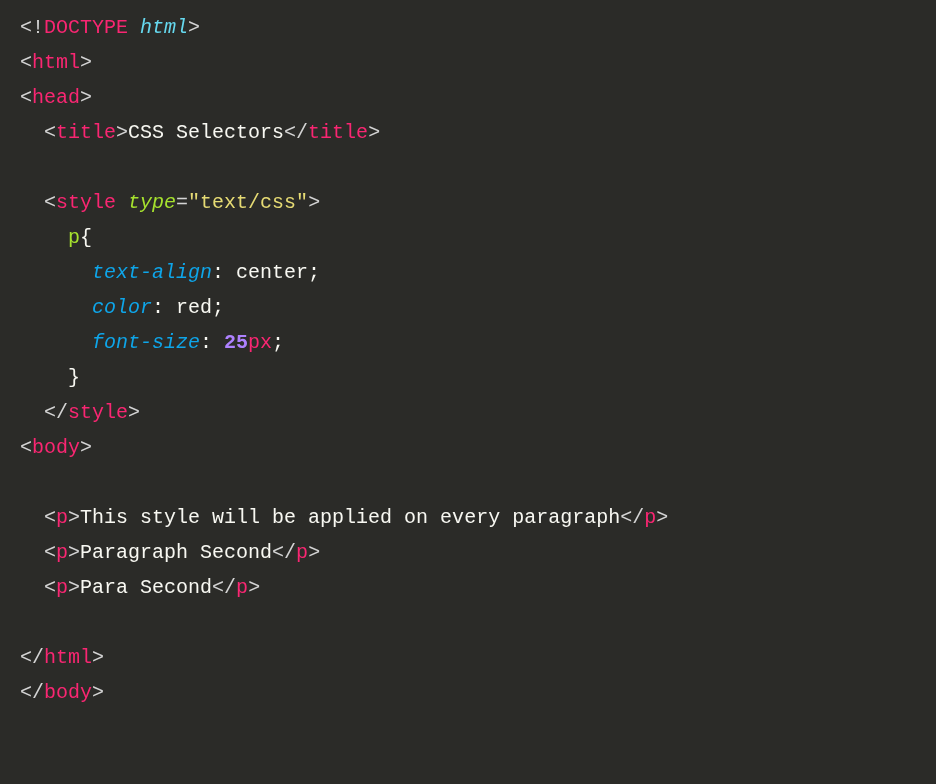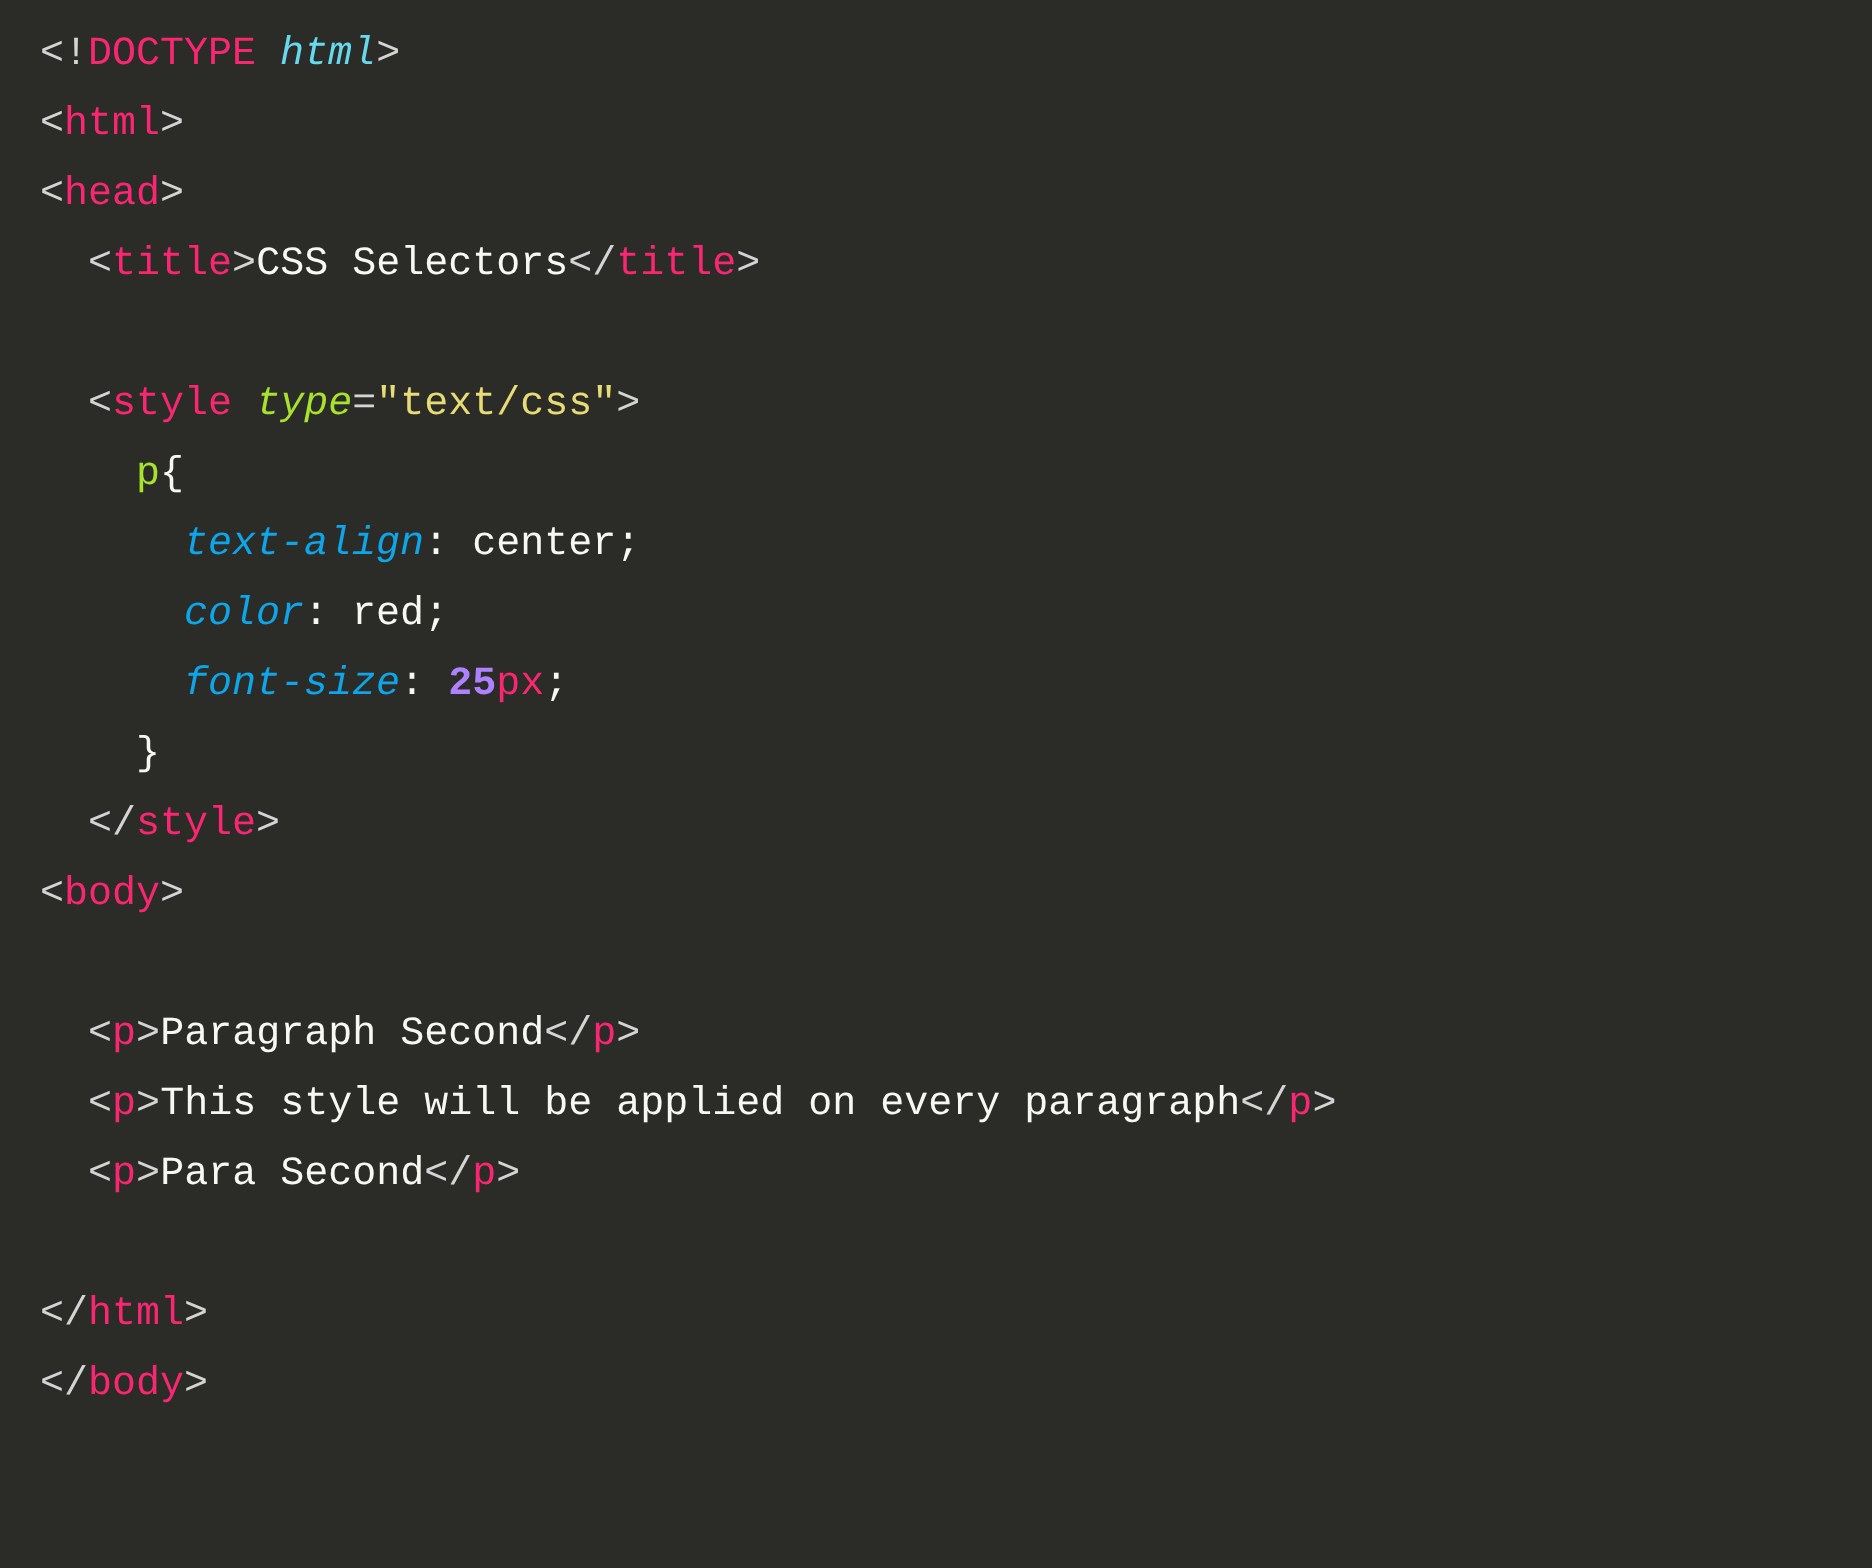--- a/index.html
+++ b/index.html
@@ -65,23 +65,23 @@
 
   <div class="code-line"><span>    </span><span class="brace">}</span></div>
 
   <div class="code-line"><span>  </span><span class="bracket">&lt;/</span><span class="tag">style</span><span class="bracket">&gt;</span></div>
 
 
   <div class="code-line"><span class="bracket">&lt;</span><span class="tag">body</span><span class="bracket">&gt;</span></div>
 
   <div class="code-line">&nbsp;</div>
 
+  <div class="code-line"><span>  </span><span class="bracket">&lt;</span><span class="tag">p</span><span class="bracket">&gt;</span><span class="text">This style will be applied on every paragraph</span><span class="bracket">&lt;/</span><span class="tag">p</span><span class="bracket">&gt;</span></div>
+
   <div class="code-line"><span>  </span><span class="bracket">&lt;</span><span class="tag">p</span><span class="bracket">&gt;</span><span class="text">Paragraph Second</span><span class="bracket">&lt;/</span><span class="tag">p</span><span class="bracket">&gt;</span></div>
-
-  <div class="code-line"><span>  </span><span class="bracket">&lt;</span><span class="tag">p</span><span class="bracket">&gt;</span><span class="text">This style will be applied on every paragraph</span><span class="bracket">&lt;/</span><span class="tag">p</span><span class="bracket">&gt;</span></div>
 
   <div class="code-line"><span>  </span><span class="bracket">&lt;</span><span class="tag">p</span><span class="bracket">&gt;</span><span class="text">Para Second</span><span class="bracket">&lt;/</span><span class="tag">p</span><span class="bracket">&gt;</span></div>
 
   <div class="code-line">&nbsp;</div>
 
   <div class="code-line"><span class="bracket">&lt;/</span><span class="tag">html</span><span class="bracket">&gt;</span></div>
 
   <div class="code-line"><span class="bracket">&lt;/</span><span class="tag">body</span><span class="bracket">&gt;</span></div>
 </div>
 

